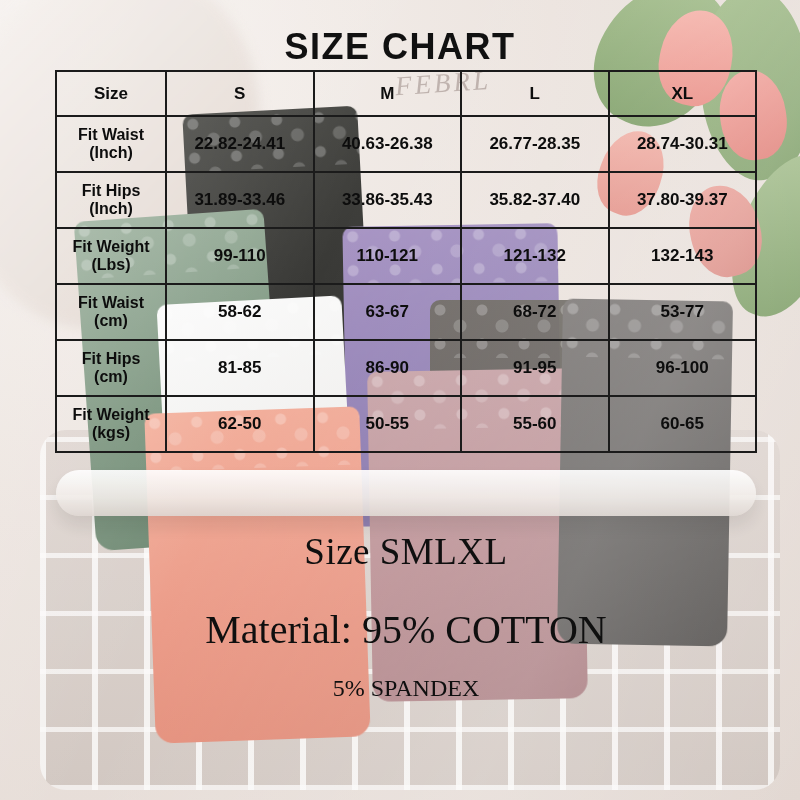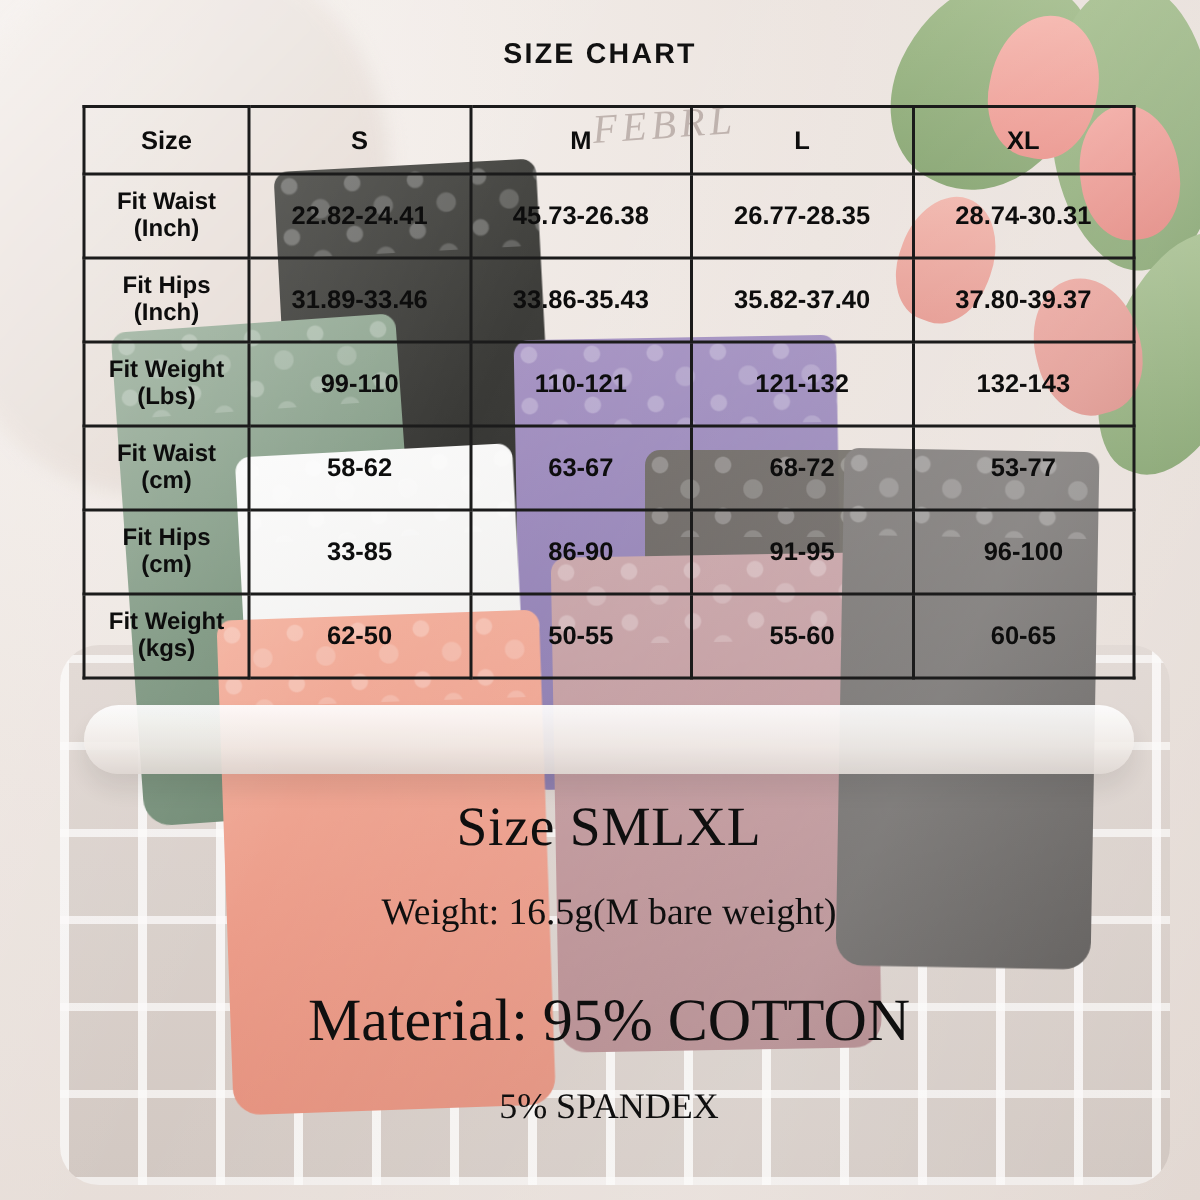--- a/index.html
+++ b/index.html
@@ -97,21 +97,21 @@
     transform: rotate(-4deg);
     user-select: none;
   }
 
   
   .overlay { position: absolute; inset: 0; }
 
   .chart-title {
     position: absolute; left: 0; right: 0; top: 26px;
     text-align: center;
-    font-size: 19px;
+    font-size: 36px;
     font-weight: bold;
     letter-spacing: 1.5px;
     color: #111;
   }
 
   table.size-chart {
     position: absolute;
     left: 55px;
     top: 70px;
     width: 690px;
@@ -226,21 +226,21 @@
           <td class="col">L</td>
           <td class="col">XL</td>
         </tr>
 
         <tr>
           <td class="hdr-label">
             <span class="two-line">Fit Waist</span>
             <span class="two-line">(Inch)</span>
           </td>
           <td class="col">22.82-24.41</td>
-          <td class="col">45.73-26.38</td>
+          <td class="col">40.63-26.38</td>
           <td class="col">26.77-28.35</td>
           <td class="col">28.74-30.31</td>
         </tr>
 
         <tr>
           <td class="hdr-label">
             <span class="two-line">Fit Hips</span>
             <span class="two-line">(Inch)</span>
           </td>
           <td class="col">31.89-33.46</td>
@@ -269,40 +269,39 @@
           <td class="col">63-67</td>
           <td class="col">68-72</td>
           <td class="col">53-77</td>
         </tr>
 
         <tr>
           <td class="hdr-label">
             <span class="two-line">Fit Hips</span>
             <span class="two-line">(cm)</span>
           </td>
-          <td class="col">33-85</td>
+          <td class="col">81-85</td>
           <td class="col">86-90</td>
           <td class="col">91-95</td>
           <td class="col">96-100</td>
         </tr>
 
         <tr>
           <td class="hdr-label">
             <span class="two-line">Fit Weight</span>
             <span class="two-line">(kgs)</span>
           </td>
           <td class="col">62-50</td>
           <td class="col">50-55</td>
           <td class="col">55-60</td>
           <td class="col">60-65</td>
         </tr>
       </tbody>
     </table>
 
     <div class="footer">
       <div class="f-line1">Size SMLXL</div>
-      <div class="f-line2">Weight: 16.5g(M bare weight)</div>
       <div class="f-line3">Material: 95% COTTON</div>
       <div class="f-line4">5% SPANDEX</div>
     </div>
 
   </div>
 </div>
 
 </body></html>

